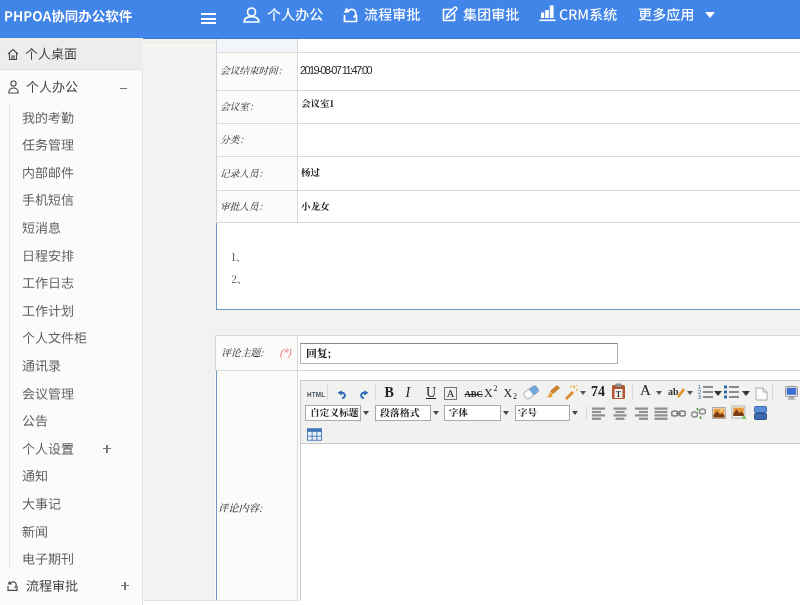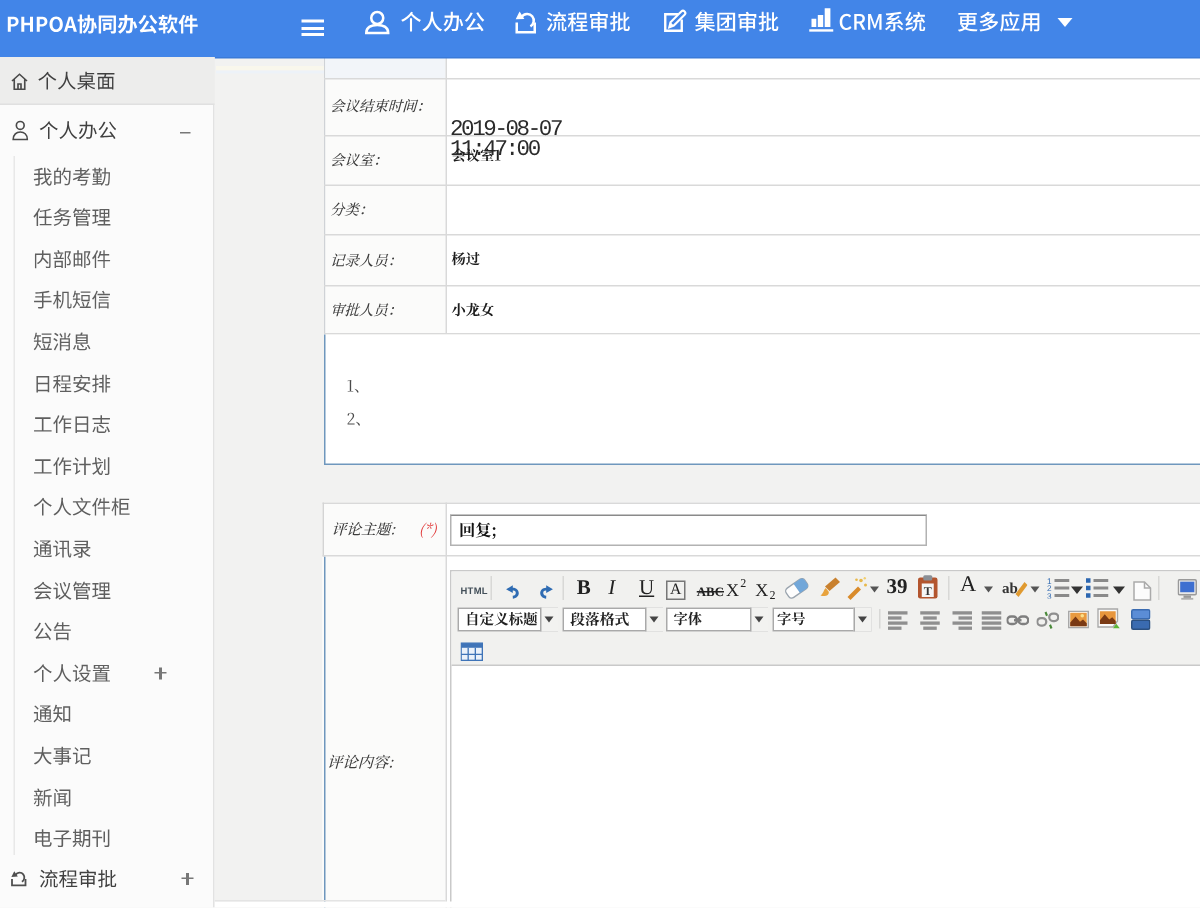--- a/index.html
+++ b/index.html
@@ -25,21 +25,21 @@
   </svg>
 <svg style="position:absolute;left:216.8px;top:133.0px" width="39" height="15" viewBox="-3 -10.1 39 15">
     <path d="M6.6 -7.6 5.6 -8.1C4.7 -6.6 3.1 -4.7 1.3 -3.6L1.4 -3.5C3.4 -4.4 5.1 -6.1 6.2 -7.5C6.4 -7.5 6.5 -7.5 6.6 -7.6ZM8.7 -7.9 8.1 -8.1 8 -8.1C7.8 -5.9 8.4 -4.5 9.7 -3.6C9.9 -3.9 10.2 -4.1 10.5 -4.2L10.6 -4.3C9.3 -4.9 8.4 -6.1 8.3 -7.5C8.4 -7.6 8.6 -7.8 8.7 -7.9ZM5.8 -4.2H2.8L2.9 -3.9H4.8C4.3 -2.5 3.5 -0.8 0.5 0.7L0.6 0.8C4 -0.5 5 -2.3 5.6 -3.9H7.8C7.1 -1.9 6.5 -0.5 6.2 -0.2C6 -0.2 5.9 -0.1 5.8 -0.1C5.5 -0.1 4.8 -0.2 4.3 -0.2L4.3 -0.1C4.7 -0 5.1 0.1 5.2 0.2C5.3 0.3 5.3 0.6 5.3 0.8C5.8 0.8 6.2 0.7 6.5 0.4C7.1 -0 7.7 -1.5 8.5 -3.8C8.7 -3.8 8.8 -3.9 8.9 -3.9L8.3 -4.6L7.7 -4.2Z M13.6 -7.7 13.5 -7.6C13.8 -7.3 14.2 -6.6 14.2 -6.1C14.9 -5.7 15.8 -7.2 13.6 -7.7ZM19.6 -6.5 18.9 -5.9H17.2C17.9 -6.3 18.7 -6.9 19.2 -7.2C19.4 -7.2 19.5 -7.2 19.6 -7.3L18.8 -7.8C18.3 -7.3 17.5 -6.5 16.9 -5.9H16.4L16.9 -7.7C17.2 -7.7 17.3 -7.8 17.3 -8L16.2 -8.1L15.6 -5.9H11.8L11.8 -5.6H14.9C13.8 -4.7 12.4 -3.8 10.9 -3.1L11 -3C12.6 -3.5 14.2 -4.3 15.4 -5.2L14.9 -3.4H15.1C15.4 -3.4 15.8 -3.6 15.8 -3.6L16.2 -5.2C17 -4.7 18 -3.9 18.5 -3.3C19.4 -3.1 19.9 -4.7 16.3 -5.4L16.3 -5.6H20C20.1 -5.6 20.2 -5.6 20.3 -5.8C20 -6.1 19.6 -6.5 19.6 -6.5ZM18.7 -2.9 18.1 -2.3H15.2C15.3 -2.5 15.3 -2.7 15.4 -2.9C15.6 -2.9 15.8 -3 15.8 -3.2L14.7 -3.3C14.6 -2.9 14.5 -2.6 14.4 -2.3H10.6L10.6 -2H14.2C13.6 -0.9 12.6 -0.1 9.8 0.6L9.8 0.8C13.3 0.2 14.4 -0.7 15 -2H15.1C15.3 -0.4 16.3 0.4 18 0.8C18.2 0.4 18.5 0.2 18.9 0.1L18.9 -0C17.1 -0.2 15.7 -0.8 15.3 -2H19.1C19.3 -2 19.4 -2.1 19.4 -2.2C19.2 -2.5 18.7 -2.9 18.7 -2.9Z M21.6 -0.3C22 -0.3 22.4 -0.6 22.5 -1C22.6 -1.3 22.4 -1.6 22 -1.6C21.6 -1.6 21.2 -1.3 21.1 -1C21 -0.6 21.2 -0.3 21.6 -0.3ZM22.7 -4.1C23.1 -4.1 23.4 -4.4 23.5 -4.8C23.6 -5.1 23.4 -5.4 23 -5.4C22.7 -5.4 22.3 -5.1 22.2 -4.8C22.1 -4.4 22.3 -4.1 22.7 -4.1Z" fill="#3d3d3d"></path>
   </svg>
 <svg style="position:absolute;left:216.8px;top:166.5px" width="58" height="15" viewBox="-3 -10.1 58 15">
     <path d="M3.5 -8.1 3.4 -8C3.7 -7.5 4.1 -6.8 4.1 -6.2C4.8 -5.7 5.8 -7.3 3.5 -8.1ZM3.9 -5C4.1 -5.1 4.2 -5.1 4.3 -5.2L3.7 -5.8L3.3 -5.4H1.9L1.9 -5.1H3.2L2 -1C2 -0.8 1.9 -0.7 1.5 -0.5L1.8 0.4C1.9 0.3 2 0.2 2.2 0C3.1 -0.7 3.9 -1.5 4.4 -1.8L4.3 -1.9L2.8 -1.1ZM5.4 -4.6 4.2 -0.3C4 0.3 4.2 0.4 5.2 0.4H6.7C8.8 0.4 9.2 0.4 9.3 -0C9.3 -0.2 9.3 -0.2 9 -0.3L9.4 -1.7H9.3C8.9 -1.1 8.7 -0.6 8.5 -0.4C8.4 -0.3 8.4 -0.2 8.2 -0.2C8 -0.2 7.5 -0.2 6.9 -0.2H5.5C5 -0.2 4.9 -0.3 5 -0.5L6 -4H8.7L8.5 -3.2H8.6C8.9 -3.2 9.3 -3.4 9.3 -3.4L10.3 -6.8C10.5 -6.9 10.7 -7 10.8 -7L10.1 -7.7L9.5 -7.3H5.6L5.6 -7H9.6L8.8 -4.3H6.2L5.4 -4.6Z M12.4 -4 12.3 -3.9C12.6 -3.5 13 -2.9 13.1 -2.3C13.7 -1.8 14.7 -3.4 12.4 -4ZM19.4 -5.3 18.6 -4.6H18.2L19 -7.2C19.2 -7.2 19.3 -7.2 19.3 -7.3L18.7 -8L18.2 -7.6H13.3L13.3 -7.3H18.2L17.8 -6.1H13.1L13.2 -5.8H17.7L17.4 -4.6H11.3L11.3 -4.3H15.2L14.7 -2.5C12.8 -1.7 11.1 -1.1 10.3 -0.8L10.8 0C10.9 -0 11 -0.1 11 -0.2C12.5 -1 13.7 -1.7 14.6 -2.2L14.1 -0.3C14 -0.2 14 -0.1 13.8 -0.1C13.6 -0.1 12.6 -0.2 12.6 -0.2L12.5 -0C13 0 13.2 0.1 13.3 0.2C13.4 0.4 13.4 0.5 13.4 0.8C14.4 0.7 14.7 0.3 14.8 -0.3L15.9 -3.9C15.9 -1.8 16.8 -0.7 18.1 0.1C18.3 -0.2 18.6 -0.5 19 -0.5L19 -0.6C18.1 -1 17.2 -1.5 16.7 -2.3C17.4 -2.6 18.2 -3 18.7 -3.4C18.9 -3.3 19 -3.4 19.1 -3.4L18.3 -4C17.9 -3.6 17.2 -2.9 16.5 -2.5C16.2 -3 16 -3.6 16 -4.3H19.8C19.9 -4.3 20 -4.4 20.1 -4.5C19.8 -4.8 19.4 -5.3 19.4 -5.3Z M26.2 -7.5C26.5 -7.5 26.6 -7.6 26.6 -7.8L25.5 -7.9C24.6 -4.9 23.8 -1.8 19.4 0.6L19.5 0.8C23.4 -1 24.8 -3.4 25.6 -5.8C25.1 -2.9 25.3 -0.6 27.5 0.7C27.7 0.3 28 0.1 28.5 0L28.5 -0.1C25.6 -1.5 25.4 -3.9 26.2 -7.5Z M34.2 -1.3 34.1 -1.2C35.4 -0.6 36.3 0.1 36.8 0.6C37.5 1.3 39.3 -0.5 34.2 -1.3ZM35.4 -3.7 34.3 -3.8C33.7 -1.7 33.4 -0.3 29.2 0.6L29.2 0.8C34 -0 34.4 -1.4 35.1 -3.5C35.3 -3.5 35.4 -3.6 35.4 -3.7ZM31.4 -1 32.3 -4.2H37.4L36.5 -1.1H36.6C36.9 -1.1 37.3 -1.2 37.3 -1.3L38.1 -4.1C38.3 -4.1 38.4 -4.2 38.5 -4.3L37.8 -4.9L37.3 -4.5H32.5L31.8 -4.9L30.6 -0.7H30.7C31 -0.7 31.4 -0.9 31.4 -1ZM33.2 -5.3 33.3 -5.5H37.3L37.2 -5.2H37.3C37.5 -5.2 38 -5.3 38 -5.4L38.5 -7.1C38.6 -7.1 38.8 -7.2 38.9 -7.3L38.2 -7.9L37.7 -7.5H33.9L33.1 -7.8L32.3 -5H32.5C32.8 -5 33.2 -5.2 33.2 -5.3ZM37.7 -7.2 37.4 -5.8H33.3L33.7 -7.2Z M40.8 -0.3C41.2 -0.3 41.6 -0.6 41.7 -1C41.8 -1.3 41.6 -1.6 41.2 -1.6C40.8 -1.6 40.4 -1.3 40.3 -1C40.2 -0.6 40.4 -0.3 40.8 -0.3ZM41.9 -4.1C42.3 -4.1 42.6 -4.4 42.7 -4.8C42.8 -5.1 42.6 -5.4 42.2 -5.4C41.9 -5.4 41.5 -5.1 41.4 -4.8C41.3 -4.4 41.5 -4.1 41.9 -4.1Z" fill="#3d3d3d"></path>
   </svg>
 <svg style="position:absolute;left:216.8px;top:200.0px" width="58" height="15" viewBox="-3 -10.1 58 15">
     <path d="M6.5 -8.2 6.3 -8.1C6.5 -7.8 6.6 -7.4 6.5 -7C7 -6.4 8.2 -7.8 6.5 -8.2ZM7.3 -6.2 6.2 -6.3 5.9 -5.1H3.9L3.2 -5.4L2 -0.9H2.1C2.4 -0.9 2.8 -1 2.8 -1.1L2.9 -1.6H4.9L4.2 0.8H4.4C4.7 0.8 5 0.6 5.1 0.5L5.7 -1.6H7.6L7.5 -1H7.6C7.8 -1 8.3 -1.2 8.3 -1.3L9.2 -4.7C9.4 -4.7 9.6 -4.8 9.7 -4.9L9 -5.5L8.5 -5.1H6.6L6.9 -5.9C7.1 -6 7.2 -6.1 7.3 -6.2ZM8.5 -4.8 8.1 -3.5H6.2L6.6 -4.8ZM7.7 -1.9H5.7L6.1 -3.2H8.1ZM5.8 -4.8 5.4 -3.5H3.4L3.8 -4.8ZM3 -1.9 3.4 -3.2H5.3L5 -1.9ZM3.5 -7.3 3.3 -7.3C3.2 -6.7 2.7 -6.2 2.3 -6C2.1 -5.8 1.9 -5.6 1.9 -5.4C1.9 -5.1 2.3 -5.1 2.6 -5.3C2.9 -5.5 3.3 -5.9 3.4 -6.5H9.9C9.7 -6.1 9.5 -5.7 9.3 -5.3L9.4 -5.3C9.8 -5.6 10.4 -6 10.8 -6.4C10.9 -6.4 11.1 -6.4 11.2 -6.5L10.5 -7.3L10 -6.8H3.5C3.5 -7 3.5 -7.1 3.5 -7.3Z M14.3 -6.5 13.7 -5.9H13.5L14 -7.7C14.3 -7.7 14.4 -7.8 14.5 -8L13.4 -8.1L12.8 -5.9H11.5L11.5 -5.6H12.7L12.1 -3.6C11.5 -3.4 11 -3.2 10.8 -3.1L10.9 -2.2C11 -2.3 11.1 -2.4 11.2 -2.5L11.9 -2.9L11.2 -0.4C11.2 -0.2 11.1 -0.2 11 -0.2C10.8 -0.2 9.9 -0.2 9.9 -0.2L9.9 -0.1C10.3 -0 10.5 0.1 10.6 0.2C10.6 0.3 10.6 0.5 10.6 0.8C11.6 0.7 11.8 0.3 12 -0.3L12.8 -3.3L14.4 -4.1L14.4 -4.3L12.9 -3.8L13.4 -5.6H14.6C14.7 -5.6 14.8 -5.7 14.9 -5.8C14.7 -6.1 14.3 -6.5 14.3 -6.5ZM16.6 -5.3 16 -4.7H15.5L16.4 -7.6C16.6 -7.7 16.8 -7.8 16.8 -7.9L15.8 -8L13.7 -0.6C13.6 -0.3 13.5 -0.3 13.1 -0.1L13.5 0.7C13.6 0.6 13.6 0.6 13.7 0.4C14.7 -0.1 15.6 -0.7 16.1 -1L16 -1.1L14.3 -0.5L15.4 -4.4H16.8C17 -4.4 17.1 -4.4 17.1 -4.5C16.9 -4.8 16.6 -5.3 16.6 -5.3ZM19.3 -7.9 18.3 -8 16.1 -0.3C16 0.2 16.1 0.4 16.7 0.4L17.4 0.5C18.4 0.5 18.8 0.4 18.9 0.1C18.9 -0.1 18.8 -0.1 18.7 -0.2L19 -1.4H18.8C18.6 -1 18.3 -0.4 18.2 -0.3C18.2 -0.2 18.1 -0.2 18 -0.2C18 -0.2 17.8 -0.2 17.6 -0.2H17.1C16.8 -0.2 16.8 -0.2 16.9 -0.4L17.9 -3.9C18.6 -4.4 19.4 -4.9 19.9 -5.2C20 -5.1 20.2 -5.2 20.2 -5.3L19.6 -5.9C19.3 -5.5 18.6 -4.8 18 -4.3L18.9 -7.7C19.1 -7.7 19.3 -7.8 19.3 -7.9Z M26.2 -7.5C26.5 -7.5 26.6 -7.6 26.6 -7.8L25.5 -7.9C24.6 -4.9 23.8 -1.8 19.4 0.6L19.5 0.8C23.4 -1 24.8 -3.4 25.6 -5.8C25.1 -2.9 25.3 -0.6 27.5 0.7C27.7 0.3 28 0.1 28.5 0L28.5 -0.1C25.6 -1.5 25.4 -3.9 26.2 -7.5Z M34.2 -1.3 34.1 -1.2C35.4 -0.6 36.3 0.1 36.8 0.6C37.5 1.3 39.3 -0.5 34.2 -1.3ZM35.4 -3.7 34.3 -3.8C33.7 -1.7 33.4 -0.3 29.2 0.6L29.2 0.8C34 -0 34.4 -1.4 35.1 -3.5C35.3 -3.5 35.4 -3.6 35.4 -3.7ZM31.4 -1 32.3 -4.2H37.4L36.5 -1.1H36.6C36.9 -1.1 37.3 -1.2 37.3 -1.3L38.1 -4.1C38.3 -4.1 38.4 -4.2 38.5 -4.3L37.8 -4.9L37.3 -4.5H32.5L31.8 -4.9L30.6 -0.7H30.7C31 -0.7 31.4 -0.9 31.4 -1ZM33.2 -5.3 33.3 -5.5H37.3L37.2 -5.2H37.3C37.5 -5.2 38 -5.3 38 -5.4L38.5 -7.1C38.6 -7.1 38.8 -7.2 38.9 -7.3L38.2 -7.9L37.7 -7.5H33.9L33.1 -7.8L32.3 -5H32.5C32.8 -5 33.2 -5.2 33.2 -5.3ZM37.7 -7.2 37.4 -5.8H33.3L33.7 -7.2Z M40.8 -0.3C41.2 -0.3 41.6 -0.6 41.7 -1C41.8 -1.3 41.6 -1.6 41.2 -1.6C40.8 -1.6 40.4 -1.3 40.3 -1C40.2 -0.6 40.4 -0.3 40.8 -0.3ZM41.9 -4.1C42.3 -4.1 42.6 -4.4 42.7 -4.8C42.8 -5.1 42.6 -5.4 42.2 -5.4C41.9 -5.4 41.5 -5.1 41.4 -4.8C41.3 -4.4 41.5 -4.1 41.9 -4.1Z" fill="#3d3d3d"></path>
   </svg>
-<div class="abs" style="left:300px;top:80px;width:120px;height:13px;font-family:Liberation Mono, monospace;font-size:15px;line-height:13px;letter-spacing:-1.6px;color:#2b2b2b">2019-08-07 11:47:00</div>
+<div class="abs" style="left:300px;top:64px;width:120px;height:13px;font-family:Liberation Sans, sans-serif;font-size:11px;line-height:13px;letter-spacing:-1.6px;color:#2b2b2b">2019-08-07 11:47:00</div>
 <svg style="position:absolute;left:297.5px;top:96.8px" width="40" height="15" viewBox="-3 -10.0 40 15">
     <path d="M5.1 -7.4C5.7 -5.9 7 -4.8 8.4 -4.1C8.5 -4.5 8.8 -4.9 9.3 -5.1L9.3 -5.2C7.8 -5.7 6.1 -6.4 5.2 -7.5C5.5 -7.5 5.7 -7.6 5.7 -7.7L4.1 -8.1C3.6 -6.8 1.9 -4.8 0.2 -3.8L0.3 -3.7C2.2 -4.5 4.2 -6 5.1 -7.4ZM6.1 -5.4 5.5 -4.7H2.4L2.5 -4.4H6.9C7 -4.4 7.1 -4.5 7.1 -4.6C6.7 -4.9 6.1 -5.4 6.1 -5.4ZM5.8 -2 5.7 -1.9C6 -1.5 6.4 -1 6.8 -0.5C5.1 -0.5 3.4 -0.5 2.3 -0.5C3.3 -0.9 4.4 -1.5 5 -2C5.2 -2 5.3 -2 5.4 -2.1L4.2 -2.8H8.6C8.7 -2.8 8.9 -2.8 8.9 -2.9C8.4 -3.3 7.7 -3.9 7.7 -3.9L7.1 -3.1H0.7L0.8 -2.8H3.9C3.5 -2.1 2.4 -1 1.7 -0.6C1.5 -0.5 1.3 -0.5 1.3 -0.5L1.8 0.8C1.9 0.8 2 0.7 2 0.6C4.1 0.3 5.8 -0 7 -0.3C7.2 0 7.4 0.4 7.5 0.7C8.7 1.4 9.4 -1 5.8 -2Z M14.2 -7.9 14.1 -7.9C14.4 -7.3 14.8 -6.5 14.8 -5.7C15.8 -4.9 16.8 -6.9 14.2 -7.9ZM10.5 -8 10.4 -7.9C10.7 -7.5 11.2 -6.8 11.3 -6.3C12.3 -5.6 13.1 -7.6 10.5 -8ZM12.1 -5C12.3 -5 12.4 -5.1 12.5 -5.2L11.6 -6L11.2 -5.5H9.8L9.9 -5.2L11 -5.2V-1.3C11 -1.1 11 -1 10.5 -0.8L11.3 0.4C11.4 0.3 11.6 0.2 11.6 -0C12.5 -1 13.2 -1.9 13.6 -2.4L13.5 -2.4C13 -2.1 12.5 -1.8 12.1 -1.5ZM18.2 -6.9 16.7 -7.2C16.4 -5.4 16 -3.9 15.2 -2.5C14.3 -3.6 13.7 -5.1 13.4 -6.9L13.2 -6.8C13.4 -4.7 13.9 -3 14.7 -1.8C14 -0.7 13.1 0.1 11.9 0.7L12 0.8C13.3 0.3 14.3 -0.3 15.1 -1.2C15.8 -0.3 16.6 0.3 17.5 0.8C17.8 0.3 18.2 0 18.8 -0L18.8 -0.1C17.7 -0.6 16.6 -1.1 15.8 -1.9C16.8 -3.2 17.4 -4.8 17.8 -6.7C18 -6.7 18.2 -6.8 18.2 -6.9Z M24.6 -2.8 23.2 -2.9C24.3 -3.1 25.2 -3.3 25.9 -3.4C26.1 -3.1 26.3 -2.8 26.4 -2.6C27.5 -2 28 -4.1 24.9 -4.6L24.9 -4.5C25.1 -4.2 25.4 -3.9 25.7 -3.6C24.1 -3.6 22.6 -3.5 21.6 -3.5C22.4 -3.8 23.4 -4.3 24 -4.6C24.2 -4.6 24.3 -4.7 24.3 -4.8L23.4 -5.2H26.5C26.7 -5.2 26.8 -5.3 26.8 -5.4L26.7 -5.4C27.1 -5.6 27.5 -6 27.8 -6.3C28 -6.3 28.1 -6.3 28.2 -6.4L27.2 -7.3L26.6 -6.8H24.1C24.7 -7 24.8 -8.2 22.8 -8L22.8 -8C23.1 -7.7 23.4 -7.3 23.4 -6.8C23.5 -6.8 23.5 -6.8 23.6 -6.8H20.8C20.8 -6.9 20.7 -7.1 20.7 -7.3H20.5C20.5 -6.8 20.2 -6.3 19.8 -6.1C19.6 -6 19.4 -5.7 19.5 -5.4C19.6 -5 20.1 -5 20.4 -5.2C20.7 -5.4 20.9 -5.8 20.9 -6.5H26.7C26.7 -6.2 26.7 -5.8 26.6 -5.5C26.2 -5.8 25.7 -6.2 25.7 -6.2L25.1 -5.5H20.7L20.8 -5.2H22.8C22.4 -4.7 21.5 -3.9 20.8 -3.6C20.7 -3.6 20.4 -3.6 20.4 -3.6L20.9 -2.4C21 -2.4 21.1 -2.5 21.2 -2.6L23.1 -2.9V-1.5H20.4L20.4 -1.3H23.1V0.1H19.4L19.5 0.4H27.8C28 0.4 28.1 0.4 28.1 0.3C27.7 -0.1 27 -0.7 27 -0.7L26.3 0.1H24.3V-1.3H26.9C27.1 -1.3 27.2 -1.3 27.2 -1.4C26.8 -1.8 26.1 -2.3 26.1 -2.3L25.5 -1.5H24.3V-2.5C24.6 -2.6 24.6 -2.7 24.6 -2.8Z M29 0 32.6 0V-0.3L31.5 -0.4C31.5 -1 31.5 -1.6 31.5 -2.2V-5.5L31.5 -7L31.4 -7.1L29 -6.6V-6.3L30.2 -6.4V-2.2L30.2 -0.4L29 -0.3Z" fill="#1e1e1e"></path>
   </svg>
 <svg style="position:absolute;left:297.5px;top:166.3px" width="27" height="15" viewBox="-3 -10.0 27 15">
     <path d="M4.3 -4.7C4.1 -4.7 3.9 -4.6 3.7 -4.5L4.6 -3.7L5.1 -4.1H5.3C4.9 -2.8 4.2 -1.6 3.1 -0.8L3.2 -0.7C4.7 -1.5 5.8 -2.6 6.3 -4.1H6.6C6.2 -2.2 5.4 -0.7 3.8 0.4L3.9 0.5C6 -0.5 7.1 -2 7.6 -4.1H7.9C7.7 -1.9 7.4 -0.7 7.1 -0.4C7 -0.3 6.9 -0.3 6.8 -0.3C6.6 -0.3 6 -0.3 5.7 -0.3L5.7 -0.2C6.1 -0.1 6.3 -0 6.5 0.1C6.6 0.3 6.6 0.5 6.6 0.8C7.1 0.8 7.5 0.7 7.8 0.4C8.4 -0 8.7 -1.3 8.9 -3.9C9.1 -3.9 9.2 -4 9.3 -4.1L8.3 -4.9L7.8 -4.4H5.3C6.1 -5.1 7.4 -6.2 8 -6.8C8.2 -6.8 8.5 -6.9 8.6 -7L7.5 -7.9L7 -7.3H3.9L4 -7H6.8C6.2 -6.4 5.1 -5.4 4.3 -4.7ZM3.3 -6.5 2.8 -5.8H2.6V-7.7C2.9 -7.7 2.9 -7.8 2.9 -8L1.5 -8.1V-5.8H0.3L0.3 -5.5H1.4C1.2 -4.1 0.8 -2.6 0.2 -1.5L0.3 -1.4C0.8 -1.8 1.2 -2.4 1.5 -2.9V0.9H1.8C2.1 0.9 2.6 0.6 2.6 0.5V-4.5C2.8 -4.1 3 -3.6 3 -3.1C3.8 -2.4 4.8 -4 2.6 -4.8V-5.5H4C4.1 -5.5 4.2 -5.5 4.2 -5.6C3.9 -6 3.3 -6.5 3.3 -6.5Z M13.3 -5.1 13.2 -5C13.7 -4.4 13.9 -3.6 14 -3C14.9 -2.1 16.1 -4.2 13.3 -5.1ZM10.3 -7.9 10.2 -7.8C10.7 -7.3 11.1 -6.5 11.3 -5.8C12.3 -5 13.2 -7.1 10.3 -7.9ZM17.8 -6.9 17.3 -6H17.1V-7.6C17.3 -7.7 17.4 -7.8 17.4 -7.9L16 -8V-6H12.7L12.7 -5.7H16V-2.1C16 -1.9 15.9 -1.9 15.8 -1.9C15.5 -1.9 14.3 -1.9 14.3 -1.9V-1.8C14.9 -1.7 15.1 -1.6 15.3 -1.4C15.5 -1.3 15.5 -1 15.6 -0.7C16.9 -0.8 17.1 -1.2 17.1 -2V-5.7H18.5C18.6 -5.7 18.7 -5.8 18.8 -5.9C18.4 -6.3 17.8 -6.9 17.8 -6.9ZM11.1 -1.2C10.7 -1 10.1 -0.6 9.7 -0.4L10.5 0.8C10.5 0.7 10.6 0.7 10.6 0.6C10.9 0 11.4 -0.8 11.6 -1.1C11.8 -1.2 11.9 -1.3 12 -1.1C12.7 0.1 13.6 0.6 15.5 0.6C16.3 0.6 17.3 0.6 18 0.6C18 0.1 18.3 -0.2 18.7 -0.4V-0.5C17.7 -0.4 16.9 -0.4 15.9 -0.4C13.9 -0.4 12.9 -0.6 12.1 -1.4V-4.3C12.4 -4.3 12.5 -4.4 12.6 -4.5L11.5 -5.4L11 -4.7H9.8L9.8 -4.4H11.1Z" fill="#1e1e1e"></path>
   </svg>
 <svg style="position:absolute;left:297.5px;top:199.8px" width="36" height="15" viewBox="-3 -10.0 36 15">
     <path d="M6.3 -5.6 6.2 -5.5C7 -4.5 7.8 -3.1 8 -1.8C9.3 -0.8 10.2 -3.7 6.3 -5.6ZM2.1 -5.7C1.8 -4.4 1.2 -2.6 0.2 -1.4L0.3 -1.3C1.8 -2.2 2.7 -3.7 3.3 -4.9C3.5 -4.9 3.6 -5 3.7 -5.1ZM4.2 -7.9V-0.7C4.2 -0.5 4.2 -0.5 4 -0.5C3.7 -0.5 2.3 -0.6 2.3 -0.6V-0.4C2.9 -0.3 3.2 -0.2 3.4 -0C3.6 0.2 3.7 0.4 3.8 0.8C5.2 0.7 5.4 0.2 5.4 -0.6V-7.5C5.7 -7.6 5.7 -7.6 5.8 -7.8Z M14.8 -7.8 14.7 -7.7C15.2 -7.4 15.6 -6.7 15.8 -6.2C16.9 -5.6 17.6 -7.6 14.8 -7.8ZM14.3 -7.9 12.8 -8.1C12.8 -7.2 12.8 -6.4 12.7 -5.6H9.9L10 -5.4H12.7C12.6 -3.1 12 -1.1 9.7 0.7L9.8 0.8C13 -0.7 13.7 -2.9 13.9 -5.4H14.5V-1.7C13.8 -0.9 12.9 -0.3 12.1 0.3L12.1 0.4C13 0.1 13.8 -0.3 14.5 -0.8V-0.4C14.5 0.4 14.8 0.6 15.8 0.6H16.7C18.4 0.6 18.8 0.4 18.8 -0C18.8 -0.2 18.7 -0.4 18.4 -0.5L18.3 -1.9H18.2C18.1 -1.3 17.9 -0.7 17.8 -0.6C17.7 -0.4 17.6 -0.4 17.5 -0.4C17.4 -0.4 17.1 -0.4 16.8 -0.4H16C15.7 -0.4 15.6 -0.5 15.6 -0.6V-1.7C16.4 -2.4 17.1 -3.2 17.7 -4.2C17.9 -4.2 18 -4.3 18.1 -4.4L16.7 -5.1C16.3 -4.3 16 -3.7 15.6 -3.1V-5.4H18.3C18.4 -5.4 18.5 -5.4 18.6 -5.5C18.1 -5.9 17.4 -6.5 17.4 -6.5L16.7 -5.6H13.9C14 -6.3 14 -7 14 -7.6C14.2 -7.7 14.3 -7.8 14.3 -7.9Z M27 -6.4 26.3 -5.5H23.1C23.4 -6.3 23.7 -7 23.9 -7.5C24.2 -7.5 24.2 -7.6 24.3 -7.7L22.8 -8.1C22.6 -7.5 22.3 -6.6 21.9 -5.5H19.2L19.3 -5.3H21.8C21.3 -4.3 20.9 -3.2 20.5 -2.6C21.4 -2.3 22.4 -1.9 23.4 -1.4C22.5 -0.5 21.1 0.2 19.2 0.7L19.3 0.9C21.7 0.5 23.2 -0.1 24.3 -1C25.2 -0.4 26 0.1 26.5 0.7C27.5 1.1 28.7 -0.3 25 -1.7C25.7 -2.6 26.1 -3.8 26.5 -5.3H28C28.1 -5.3 28.2 -5.3 28.2 -5.4C27.8 -5.8 27 -6.4 27 -6.4ZM21.7 -2.6C22.1 -3.4 22.6 -4.4 23 -5.3H25.2C24.9 -4 24.5 -2.9 23.9 -2.1C23.3 -2.2 22.6 -2.4 21.7 -2.6Z" fill="#1e1e1e"></path>
   </svg>
 <div class="abs" style="left:216px;top:223px;width:584px;height:87px;background:#fff;border-left:1px solid #6f97bd;border-bottom:1px solid #6f97bd"></div>
@@ -102,21 +102,21 @@
 <path d="M5.5 8 C4 9, 4.5 11, 2 13 C5 14, 8 13, 7.5 10.5 Z" fill="#e8a33d"></path>
   </svg>
 <svg class="abs" style="left:563px;top:384px" width="16" height="16" viewBox="0 0 16 16">
 <path d="M2 14 L9 7 L11 9 L4 16 Z" fill="#d98b2b"></path>
 <circle cx="11" cy="3" r="1.2" fill="#e8b84a"></circle>
     <circle cx="14" cy="6" r="1" fill="#e8b84a"></circle>
     <circle cx="8" cy="2.5" r="0.9" fill="#e8b84a"></circle>
     <circle cx="13.5" cy="1.5" r="0.8" fill="#f0cf70"></circle>
   </svg>
 <div class="abs" style="left:580px;top:391px;width:0;height:0;border-left:3px solid transparent;border-right:3px solid transparent;border-top:4px solid #555"></div>
-<div class="abs" style="left:591px;top:383.5px;font-size:14px;font-weight:bold;font-family:'Liberation Serif',serif;color:#222;">39</div>
+<div class="abs" style="left:591px;top:383.5px;font-size:14px;font-weight:bold;font-family:'Liberation Serif',serif;color:#222;">74</div>
 <svg class="abs" style="left:611px;top:383px" width="15" height="17" viewBox="0 0 15 17">
 <rect x="1" y="2" width="13" height="14" rx="1.5" fill="#b3552e"></rect>
 <rect x="4.5" y="0.5" width="6" height="3.5" rx="1" fill="#8a8f96"></rect>
 <rect x="3.5" y="6" width="8" height="9" fill="#f5f5f5"></rect>
 <text x="7.5" y="13.5" font-size="8" font-family="Liberation Serif" font-weight="bold" fill="#333" text-anchor="middle">T</text>
   </svg>
 <div class="abs" style="left:632px;top:384px;width:1px;height:16px;background:#d8d8d6"></div>
 <div class="abs" style="left:640px;top:382px;font-size:15px;font-family:'Liberation Serif',serif;color:#222;">A</div>
 <div class="abs" style="left:656px;top:391px;width:0;height:0;border-left:3px solid transparent;border-right:3px solid transparent;border-top:4px solid #555"></div>
 <svg class="abs" style="left:668px;top:384px" width="17" height="16" viewBox="0 0 17 16">

